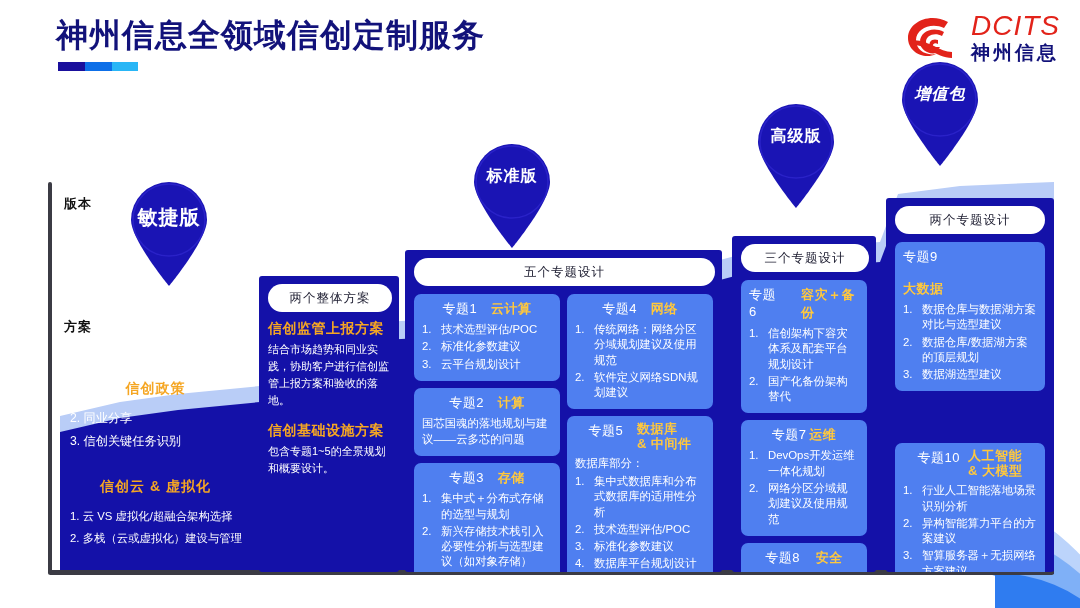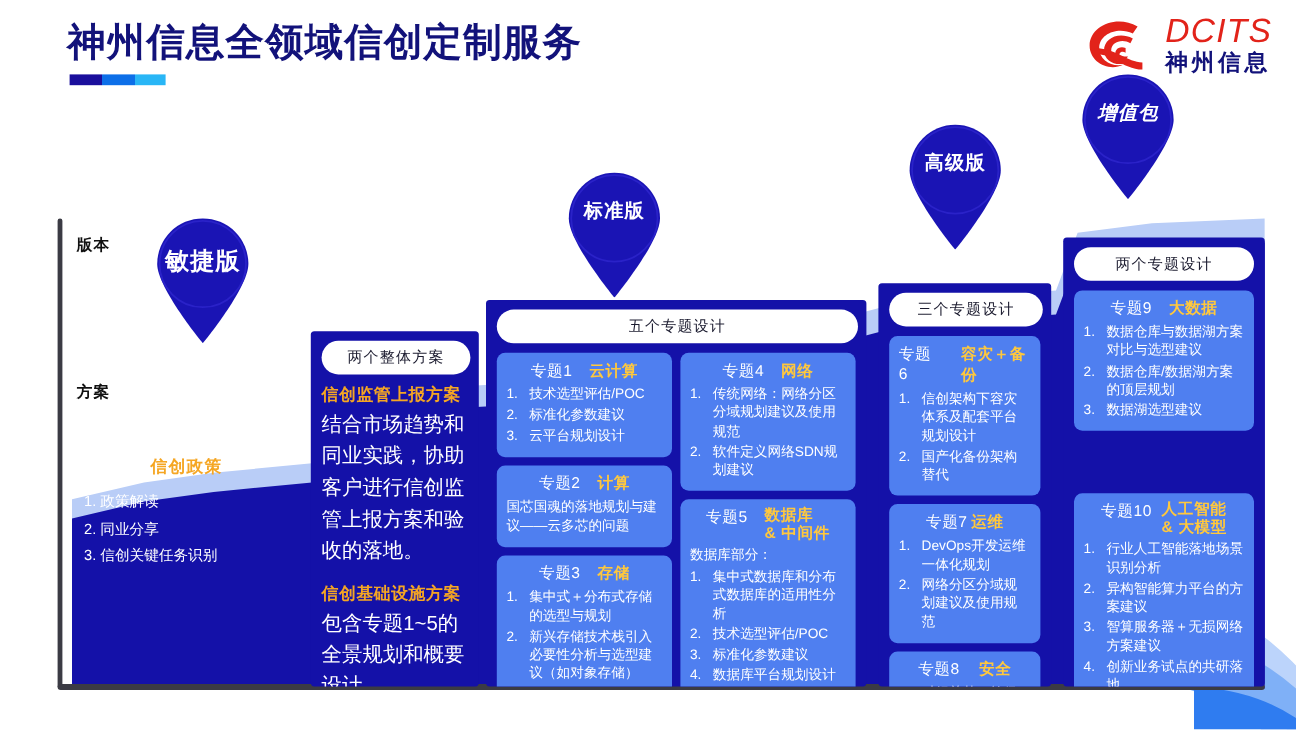--- a/index.html
+++ b/index.html
@@ -74,21 +74,21 @@
   
   .sec-title{
     color:#f5a623; font-weight:bold; font-size:14px; text-align:center;
     letter-spacing:1px; margin-bottom:9px;
   }
   .sec-list{ list-style:none; color:#fff; font-size:12.2px; line-height:1.85; }
   .sec-list li{ white-space:nowrap; }
 
   
   .blk-head{ color:#f5a623; font-weight:bold; font-size:14px; margin-bottom:3px; letter-spacing:.5px;}
-  .blk-body{ color:#fff; font-size:17px; line-height:1.55; margin-bottom:13px; }
+  .blk-body{ color:#fff; font-size:11px; line-height:1.55; margin-bottom:13px; }
 
   
   .card{
     background:#4f7ff0; border-radius:7px; padding:6px 8px 7px 8px;
     margin-bottom:7px;
   }
   .card-head{
     display:flex; align-items:baseline; justify-content:center; gap:14px;
     margin-bottom:4px;
   }
@@ -184,23 +184,30 @@
       <ellipse cx="44" cy="42" rx="36" ry="36" fill="#1a14b4" stroke="#2a22c8" stroke-width="1.5"></ellipse>
     </svg>
     <div style="position:absolute;left:0;top:26px;width:88px;text-align:center;color:#fff;font-size:16px;font-weight:bold;letter-spacing:1px;font-style:italic;">增值包</div>
   </div>
 
   <div class="col" style="left:62px;width:187px;height:300px;background:transparent;">
     <div class="col-inner" style="padding:0 8px;">
       <div style="margin-top:108px;">
         <div class="sec-title">信创政策</div>
         <ul class="sec-list">
-          <li>1. 政策解读</li>
           <li>2. 同业分享</li>
           <li>3. 信创关键任务识别</li>
+        </ul>
+      </div>
+      <div style="margin-top:26px;">
+        <div class="sec-title">信创云 &amp; 虚拟化</div>
+        <ul class="sec-list" style="font-size:11.4px;line-height:1.95;">
+          <li>1. 云 VS 虚拟化/超融合架构选择</li>
+          <li>2. 多栈（云或虚拟化）建设与管理</li>
+
         </ul>
       </div>
     </div>
   </div>
 
   <div class="col" style="left:259px;width:140px;height:296px;">
     <div class="col-inner">
       <div class="pill" style="width:124px;">两个整体方案</div>
       <div class="blk-head">信创监管上报方案</div>
       <div class="blk-body">结合市场趋势和同业实践，协助客户进行信创监管上报方案和验收的落地。</div>
@@ -311,21 +318,21 @@
 
         </ol>
       </div>
     </div>
   </div>
 
   <div class="col" style="left:886px;width:168px;height:374px;">
     <div class="col-inner">
       <div class="pill" style="width:150px;">两个专题设计</div>
       <div class="card">
-        <div class="card-head" style="gap:14px;">
+        <div class="card-head" style="gap:14px;flex-direction:column;">
           <span class="card-num">专题9</span>
           <span class="card-tag">大数据</span>
         </div>
         <ol>
           <li>数据仓库与数据湖方案对比与选型建议</li>
           <li>数据仓库/数据湖方案的顶层规划</li>
           <li>数据湖选型建议</li>
         </ol>
       </div>
       <div class="card" style="margin-top:52px;">

